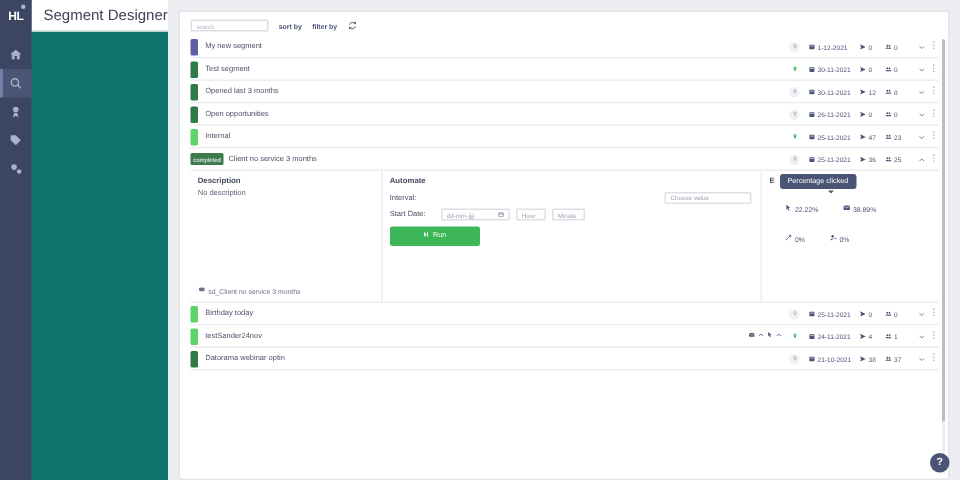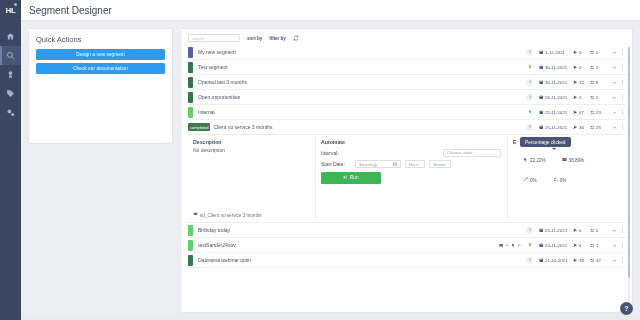--- a/index.html
+++ b/index.html
@@ -29,21 +29,21 @@
     width:21px; height:19px; display:flex; align-items:center; justify-content:center;
     color:#aab2c8; position:relative;
   }
   .side-item.active { background:#4a5575; }
   .side-item.active:before {
     content:""; position:absolute; left:0; top:0; bottom:0; width:1.5px; background:#6f7fa8;
   }
   .side-item svg { width:9px; height:9px; display:block; }
 
   
-  .main { flex:1; height:320px; display:flex; flex-direction:column; min-width:0; }
+  .main { flex:1; height:320px; display:flex; flex-direction:row; min-width:0; }
   .topbar {
     height:21px; background:#ffffff; border-bottom:1px solid #e2e4ea;
     display:flex; align-items:center; padding-left:8px; flex:none;
   }
   .topbar-title { font-size:10px; color:#3e4455; font-weight:400; }
 
   .content {
     flex:1; background:#eceef1; padding:7px 7px 0 7px; display:flex; gap:7px; min-height:0;
   }
 
@@ -213,25 +213,20 @@
   </nav>
 
   <div class="main">
 
     <header class="topbar">
       <span class="topbar-title">Segment Designer</span>
     </header>
 
     <div class="content">
 
-      <section class="quick-card">
-        <div class="quick-title">Quick Actions</div>
-        <button class="qa-btn">Design a new segment</button>
-        <button class="qa-btn">Check our documentation</button>
-      </section>
 
       <section class="seg-card">
         <div class="seg-head">
           <div class="seg-tools">
             <input class="search-input" placeholder="search" style="">
             <span class="tool-link">sort by</span>
             <span class="tool-link">filter by</span>
             <span class="refresh-ic">
               <svg viewBox="0 0 24 24" fill="none" stroke="currentColor" stroke-width="2.4">
                   <path d="M20 7A9 9 0 0 0 4 10"></path>

